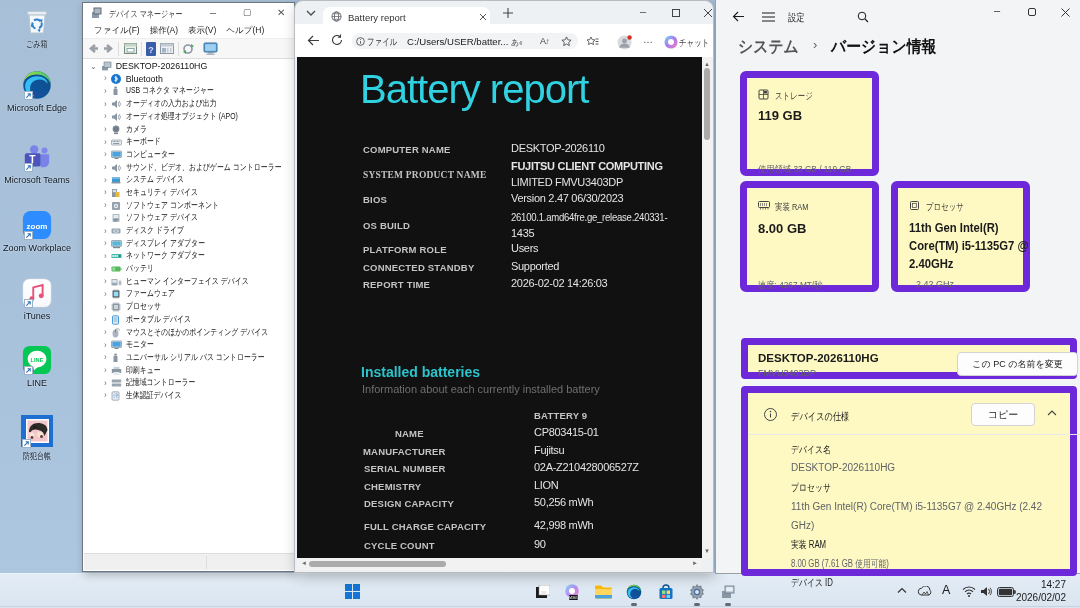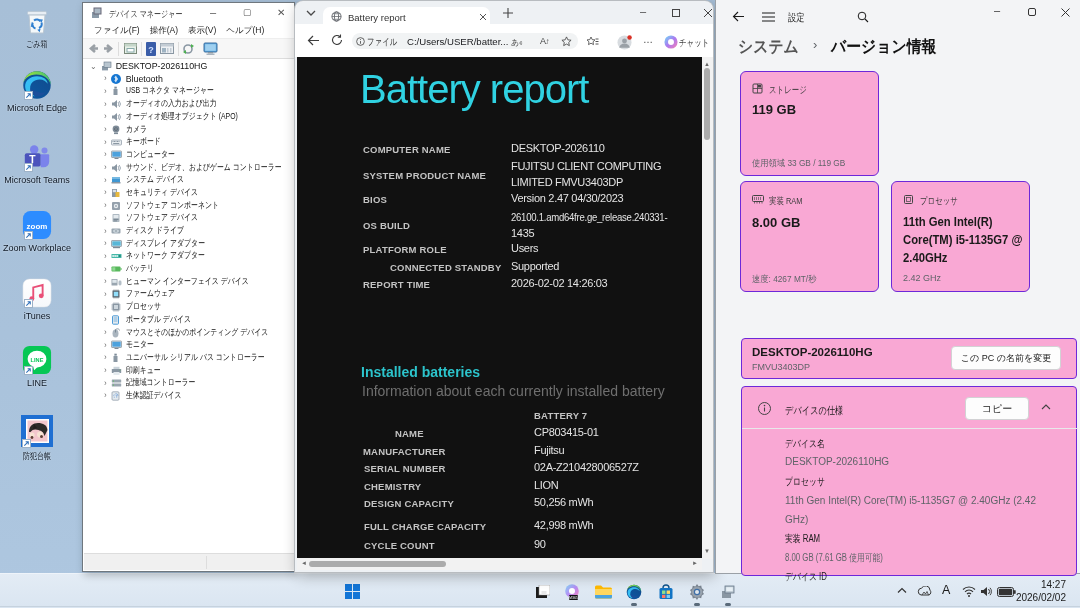--- a/index.html
+++ b/index.html
@@ -41,21 +41,21 @@
 #edge .vscroll { position:absolute; left:407px; top:56px; width:11px; height:502px; background:#f2f2f2; }
 #edge .hscroll { position:absolute; left:2px; bottom:2px; width:405px; height:12px; background:#f2f2f2; }
 
 
 .br-label { position:absolute; font-size:9.5px; font-weight:bold; color:#c3c3c3; letter-spacing:.2px; white-space:nowrap; }
 .br-val { position:absolute; font-size:11px; letter-spacing:-.3px; color:#e4e4e4; white-space:nowrap; }
 
 
 #settings { position:absolute; left:716px; top:0px; width:366px; height:573px;
   background:#f3f4f6; box-shadow:0 0 0 1px #9aa0a6; }
-.card { position:absolute; background:#f9a8d4; border:1px solid #6d28d9; border-radius:6px; }
+.card { position:absolute; background:#fef9c3; border:7px solid #6d28d9; border-radius:6px; }
 
 .jx { display:inline-block; transform:scaleX(.78); transform-origin:0 50%; white-space:nowrap; }
 .jc { display:inline-block; transform:scaleX(.78); white-space:nowrap; }
 
 .t { position:absolute; white-space:nowrap; }
 </style>
 </head>
 <body>
 
 <div class="dicon" style="left:0px; top:6px;">
@@ -682,38 +682,38 @@
       <circle cx="8" cy="8" r="7.5" fill="url(#cpg)"></circle>
         <circle cx="8" cy="8" r="3.4" fill="#fff"></circle>
     </svg>
     <span class="t jx" style="left:384px; top:13px; font-size:9.5px; color:#333;">チャット</span>
   </div>
   <div class="content" id="brcontent">
     <div class="t" style="left:63px; top:10px; font-size:40px; color:#30d2e2; letter-spacing:-1px;">Battery report</div>
 
     <div class="br-label" style="left:66px; top:87px;">COMPUTER NAME</div>
     <div class="br-val" style="left:214px; top:85px;">DESKTOP-2026110</div>
-    <div class="br-label" style="left:66px; top:113px;">SYSTEM PRODUCT NAME</div>
-    <div class="br-val" style="left:214px; top:103px;">FUJITSU CLIENT COMPUTING</div>
+    <div class="br-label" style="left:66px; top:113px;font-family:Liberation Serif, serif;">SYSTEM PRODUCT NAME</div>
+    <div class="br-val" style="left:214px; top:103px;font-weight:bold;">FUJITSU CLIENT COMPUTING</div>
     <div class="br-val" style="left:214px; top:119px;">LIMITED FMVU3403DP</div>
     <div class="br-label" style="left:66px; top:137px;">BIOS</div>
-    <div class="br-val" style="left:214px; top:135px;">Version 2.47 04/30/2023</div>
+    <div class="br-val" style="left:214px; top:135px;">Version 2.47 06/30/2023</div>
     <div class="br-label" style="left:66px; top:163px;">OS BUILD</div>
     <div class="br-val" style="left:214px; top:154px;"><span style="display:inline-block; transform:scaleX(.87); transform-origin:0 50%;">26100.1.amd64fre.ge_release.240331-</span></div>
     <div class="br-val" style="left:214px; top:170px;">1435</div>
     <div class="br-label" style="left:66px; top:187px;">PLATFORM ROLE</div>
     <div class="br-val" style="left:214px; top:185px;">Users</div>
-    <div class="br-label" style="left:66px; top:205px;margin-left:27px;">CONNECTED STANDBY</div>
+    <div class="br-label" style="left:66px; top:205px;">CONNECTED STANDBY</div>
     <div class="br-val" style="left:214px; top:203px;">Supported</div>
     <div class="br-label" style="left:66px; top:222px;">REPORT TIME</div>
     <div class="br-val" style="left:214px; top:220px;">2026-02-02  14:26:03</div>
 
     <div class="t" style="left:64px; top:307px; font-size:14px; font-weight:bold; color:#2cc4cc;">Installed batteries</div>
-    <div class="t" style="left:65px; top:326px; font-size:14px; color:#6f6f6f;">Information about each currently installed battery</div>
-    <div class="br-label" style="left:237px; top:353px;">BATTERY 7</div>
+    <div class="t" style="left:65px; top:326px; font-size:11px; color:#6f6f6f;">Information about each currently installed battery</div>
+    <div class="br-label" style="left:237px; top:353px;">BATTERY 9</div>
     <div class="br-label" style="left:67px; top:371px;padding-left:31px;">NAME</div>
     <div class="br-val" style="left:237px; top:369px;">CP803415-01</div>
     <div class="br-label" style="left:66px; top:389px;">MANUFACTURER</div>
     <div class="br-val" style="left:237px; top:387px;">Fujitsu</div>
     <div class="br-label" style="left:67px; top:406px;">SERIAL NUMBER</div>
     <div class="br-val" style="left:237px; top:404px;">02A-Z210428006527Z</div>
     <div class="br-label" style="left:67px; top:424px;">CHEMISTRY</div>
     <div class="br-val" style="left:237px; top:422px;">LION</div>
     <div class="br-label" style="left:67px; top:441px;">DESIGN CAPACITY</div>
     <div class="br-val" style="left:237px; top:439px;">50,256 mWh</div>
@@ -779,27 +779,27 @@
     <span class="t" style="left:11px; top:33px; font-size:13px; font-weight:bold; color:#1a1a1a;">8.00 GB</span>
     <span class="t" style="left:11px; top:91px; font-size:9px; color:#5f6368;"><span class="jc" style="transform:scaleX(.92); transform-origin:0 50%;">速度: 4267 MT/秒</span></span>
   </div>
   <div class="card" style="left:175px; top:181px; width:139px; height:111px;">
     <svg class="abs" style="left:11px; top:12px;" width="11" height="11" viewBox="0 0 11 11">
         <rect x="1.5" y="1.5" width="8" height="8" rx="1" stroke="#444" fill="none"></rect>
         <rect x="3.5" y="3.5" width="4" height="4" stroke="#444" fill="none" stroke-width=".7"></rect>
       </svg>
     <span class="t jx" style="left:28px; top:13px; font-size:9.5px; color:#3b3b3b;">プロセッサ</span>
     <span class="t abs" style="left:11px; top:31px; font-size:12px; font-weight:bold; color:#1a1a1a; line-height:18px; transform:scaleX(.94); transform-origin:0 0;">11th Gen Intel(R)<br>Core(TM) i5-1135G7 @<br>2.40GHz</span>
-    <span class="t" style="left:11px; top:91px; font-size:9px; color:#5f6368;">2.42 GHz</span>
+    <span class="t" style="left:18px; top:91px; font-size:9px; color:#5f6368;">2.42 GHz</span>
   </div>
 
   <div class="card" style="left:25px; top:338px; width:336px; height:41px; border-radius:4px;">
     <span class="t" style="left:10px; top:7px; font-size:11.5px; font-weight:bold; color:#1a1a1a;">DESKTOP-2026110HG</span>
     <span class="t" style="left:10px; top:23px; font-size:9px; color:#5f6368;">FMVU3403DP</span>
-    <div class="abs" style="left:209px; top:7px; width:110px; height:24px; background:#fdfdfd; border:1px solid #d2d2d4; border-radius:4px; text-align:center; line-height:23px; font-size:9px; color:#1a1a1a;">この PC の名前を変更</div>
+    <div class="abs" style="left:209px; top:7px; width:121px; height:24px; background:#fdfdfd; border:1px solid #d2d2d4; border-radius:4px; text-align:center; line-height:23px; font-size:9px; color:#1a1a1a;">この PC の名前を変更</div>
   </div>
 
   <div class="card" style="left:25px; top:386px; width:336px; height:190px; border-radius:4px;">
     <svg class="abs" style="left:16px; top:15px;" width="13" height="13" viewBox="0 0 13 13">
         <circle cx="6.5" cy="6.5" r="6" stroke="#444" fill="none"></circle>
         <path d="M6.5 5.5 v4" stroke="#444" stroke-width="1.1"></path>
         <circle cx="6.5" cy="3.6" r=".8" fill="#444"></circle>
       </svg>
     <span class="t jx" style="left:43px; top:17px; font-size:10.5px; color:#1a1a1a;">デバイスの仕様</span>
     <div class="abs" style="left:223px; top:10px; width:64px; height:23px; background:#fdfdfd; border:1px solid #d2d2d4; border-radius:4px; text-align:center; line-height:22px; font-size:10px; color:#1a1a1a;">コピー</div>

